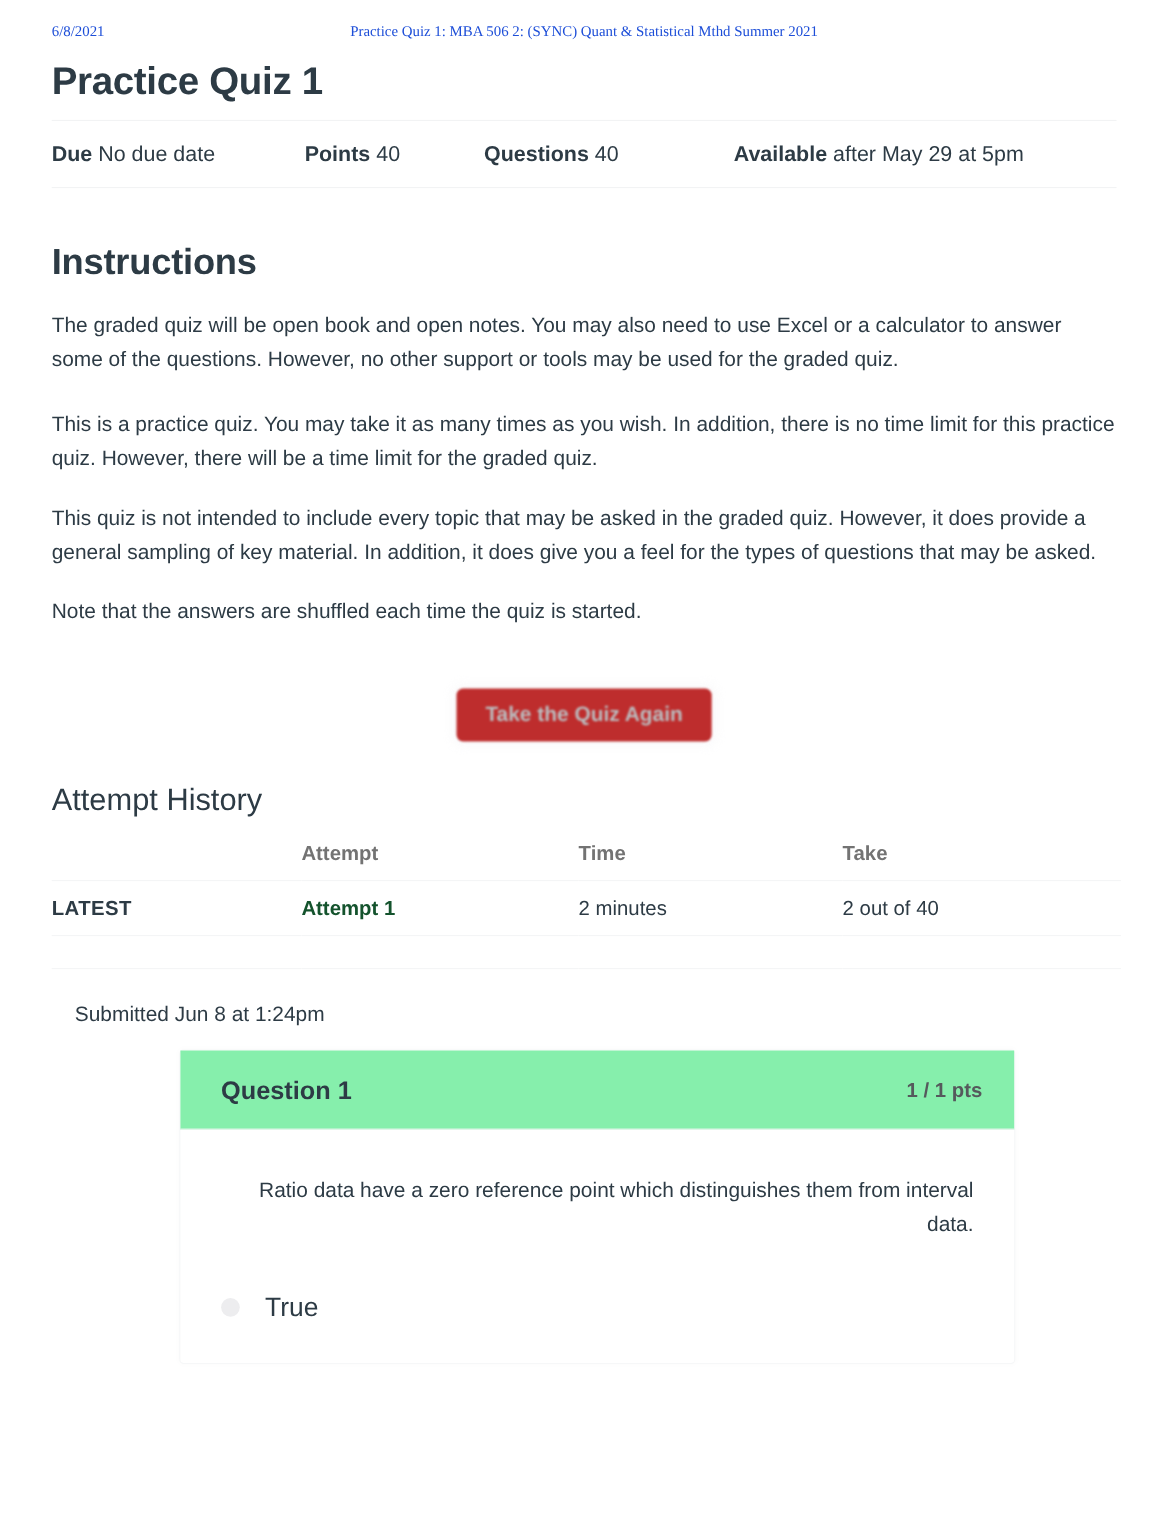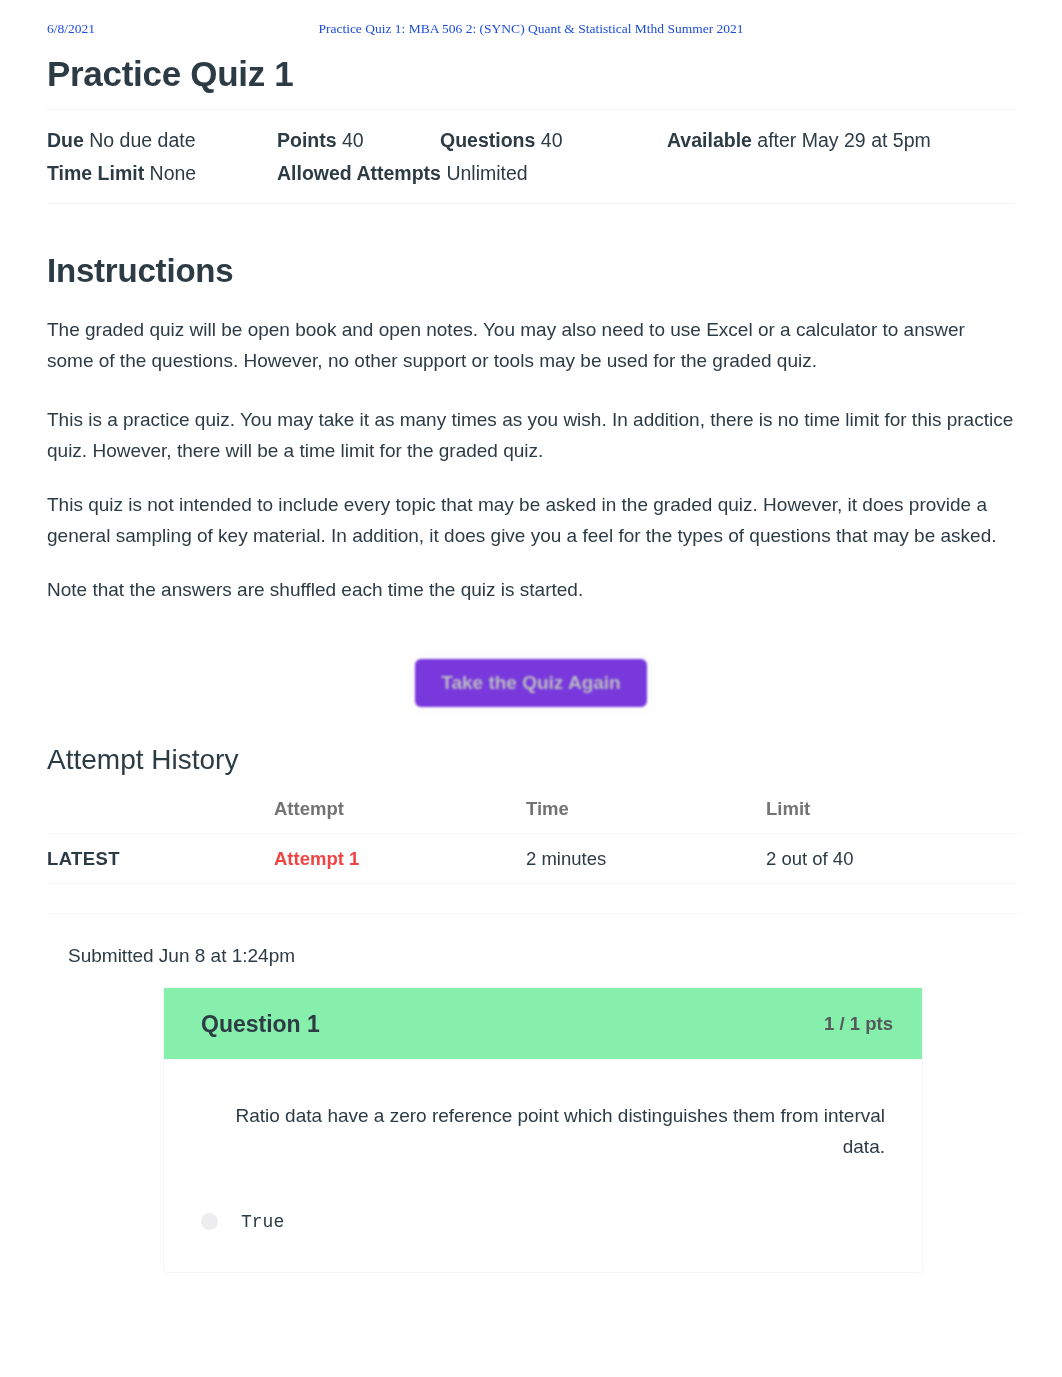--- a/index.html
+++ b/index.html
@@ -120,21 +120,21 @@
     margin-top: 40px;
     height: 74px;
     display: flex;
     align-items: center;
     justify-content: center;
   }
   .retake-btn {
     display: inline-block;
     padding: 12px 26px;
     border-radius: 6px;
-    background: #6d28d9;
+    background: #b91c1c;
     color: #b6b9bc;
     font-size: 19px;
     font-weight: bold;
     line-height: 24px;
     border: none;
     filter: blur(0.9px);
     opacity: 0.92;
     box-shadow: 0 0 9px 5px rgba(250,250,251,0.95);
     cursor: pointer;
     font-family: "Liberation Sans", sans-serif;
@@ -176,21 +176,21 @@
   .col-time { width: 240px; }
   .col-score { width: 253px; }
   td.latest-cell {
     font-size: 16px;
     font-weight: bold;
     letter-spacing: 0.4px;
     padding-left: 14px;
     color: #2d3b45;
   }
   a.attempt-link {
-    color: #ef4444;
+    color: #14532d;
     font-weight: bold;
     text-decoration: none;
   }
   tr.spacer-row td {
     border-top: none;
     border-bottom: 1px solid #f4f5f6;
     height: 30px;
     padding: 0;
   }
 
@@ -255,23 +255,22 @@
   .radio {
     width: 17px;
     height: 17px;
     border-radius: 50%;
     background: #ededef;
     flex: 0 0 auto;
     margin-right: 23px;
     filter: blur(0.6px);
   }
   .answer-label {
-    font-size: 18px;
+    font-size: 24px;
     line-height: 24px;
-    font-family: Liberation Mono, monospace;
   }
   .answer-row.selected .answer-label { color: #2d3b45; }
   .answer-row.unselected .answer-label { color: #9a9ea1; }
   .answer-row.unselected .radio { background: #f2f2f4; }
 </style>
 </head>
 <body>
 
 <div class="print-header">
   <span class="ph-date">6/8/2021</span>
@@ -294,30 +293,20 @@
       </span>
       <span class="meta-item m-questions">
         <span class="mlabel">Questions</span>
         <span class="mvalue">40</span>
       </span>
       <span class="meta-item m-avail">
         <span class="mlabel">Available</span>
         <span class="mvalue">after May 29 at 5pm</span>
       </span>
     </div>
-    <div class="meta-row">
-      <span class="meta-item m-timelimit">
-        <span class="mlabel">Time Limit</span>
-        <span class="mvalue">None</span>
-      </span>
-      <span class="meta-item m-attempts">
-        <span class="mlabel">Allowed Attempts</span>
-        <span class="mvalue">Unlimited</span>
-      </span>
-    </div>
   </div>
 
   <h2 class="instructions-title">Instructions</h2>
 
   <p class="instr-p">The graded quiz will be open book and open notes. You may also need to use Excel or a calculator to answer some of the questions. However, no other support or tools may be used for the graded quiz.</p>
   <p class="instr-p first">This is a practice quiz. You may take it as many times as you wish. In addition, there is no time limit for this practice quiz. However, there will be a time limit for the graded quiz.</p>
   <p class="instr-p">This quiz is not intended to include every topic that may be asked in the graded quiz. However, it does provide a general sampling of key material. In addition, it does give you a feel for the types of questions that may be asked.</p>
   <p class="instr-p">Note that the answers are shuffled each time the quiz is started.</p>
 
   <div class="retake-wrap">
@@ -331,21 +320,21 @@
       <col class="col-latest">
       <col class="col-attempt">
       <col class="col-time">
       <col class="col-score">
     </colgroup>
     <thead>
       <tr>
         <th></th>
         <th>Attempt</th>
         <th>Time</th>
-        <th>Limit</th>
+        <th>Take</th>
       </tr>
     </thead>
     <tbody>
       <tr>
         <td class="latest-cell">LATEST</td>
         <td>
           <a class="attempt-link" href="#">Attempt 1</a>
         </td>
         <td>2 minutes</td>
         <td>2 out of 40</td>

